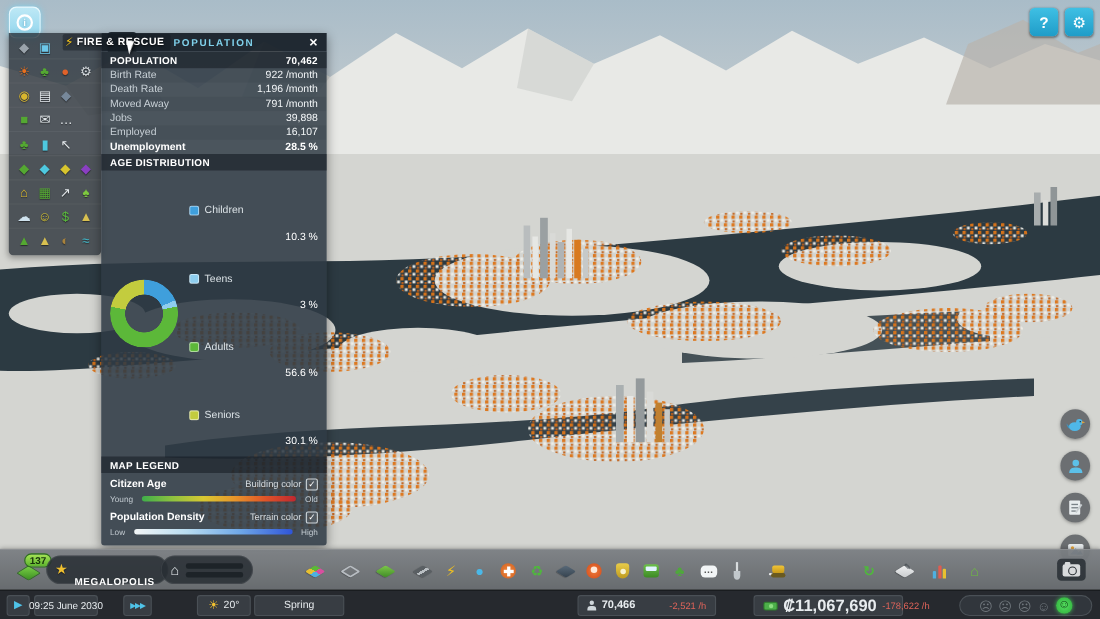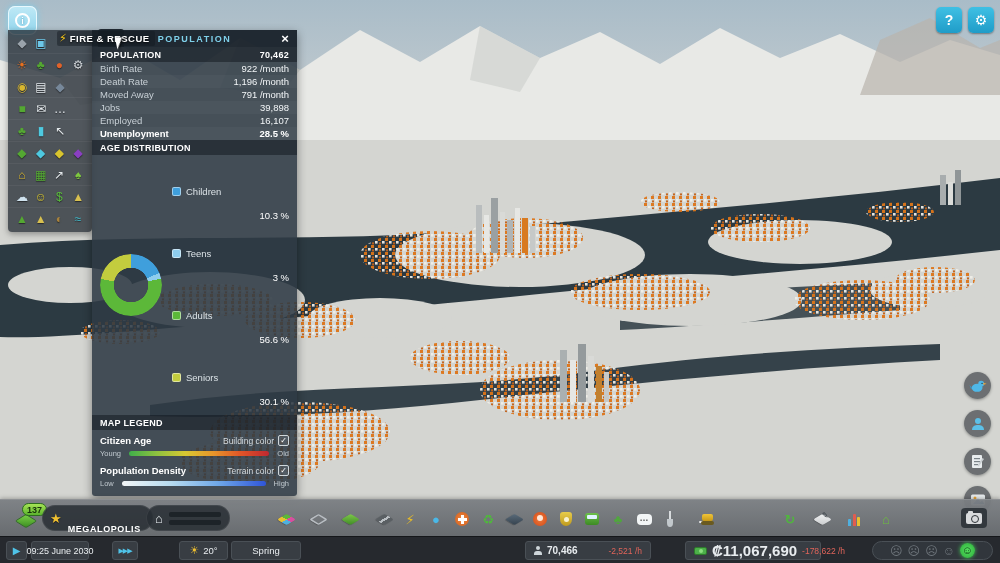--- a/index.html
+++ b/index.html
@@ -73,21 +73,21 @@
     mask:radial-gradient(circle, transparent 0 17px, #000 17.5px); }
   .age-legend { flex:1; display:flex; flex-direction:column; gap:3px; }
   .age-row { display:flex; align-items:center; gap:5px; }
   .swatch { width:9px; height:9px; border-radius:2px; border:1px solid rgba(255,255,255,.5); flex:none; }
   .age-label { flex:1; color:#dbe2e6; }
   .age-value { color:#fff;margin-top:48px; }
 
   .legend-block { padding:5px 8px 2px 8px; }
   .legend-head { display:flex; justify-content:space-between; align-items:center; margin-bottom:3px; }
   .legend-title { color:#fff; font-weight:bold; font-size:9.5px; }
-  .legend-toggle { display:flex; align-items:center; gap:4px; color:#d5dbdf; font-size:8.5px; }
+  .legend-toggle { display:flex; align-items:flex-start; gap:4px; color:#d5dbdf; font-size:8.5px; }
   .checkbox { width:11px; height:11px; border:1px solid #cfd6da; border-radius:2px;
     display:flex; align-items:center; justify-content:center; font-size:8px; color:#fff; background:rgba(255,255,255,.08); }
   .legend-bar-row { display:flex; align-items:center; gap:8px; color:#c2cad0; font-size:7.5px; }
   .legend-bar { flex:1; height:5px; border-radius:3px; }
 
   
   .float-btns { position:absolute; right:9px; top:372px; display:flex; flex-direction:column; gap:11px; z-index:15; }
   .float-btn { width:27px; height:27px; border-radius:50%; background:rgba(38,44,50,.6);
     display:flex; align-items:center; justify-content:center; box-shadow:0 1px 3px rgba(0,0,0,.35); }
   .float-btn svg { display:block; }
@@ -163,21 +163,21 @@
   
   .statusbar { position:absolute; left:0; right:0; bottom:0; height:27px; background:#26292e;
     border-top:1px solid #15171a; z-index:26; font-size:9.5px; color:#e8ecef; }
   .sb-pill { position:absolute; top:4px; height:19px; background:#383d43; border:1px solid #4a5056;
     border-radius:3px; display:flex; align-items:center; justify-content:center; padding:0 8px; white-space:nowrap; }
   .play-btn { left:6px; width:21px; padding:0; color:#4fc3e8; font-size:10px; }
   .date-pill { left:31px; width:58px; font-size:9px; }
   .speed-pill { left:112px; width:26px; padding:0; color:#4fc3e8; font-size:7px; letter-spacing:-1px; }
   .temp-pill { left:179px; width:49px; gap:4px; }
   .sun { color:#f0c030; font-size:11px; }
-  .season-pill { left:231px; width:70px; }
+  .season-pill { left:231px; width:82px; }
   .city-pill { left:353px; width:124px; font-size:10px; }
   .pop-pill { left:525px; width:126px; justify-content:flex-start; gap:5px; }
   .person-ic { width:8px; height:9px; position:relative; flex:none; }
   .person-ic::before { content:""; position:absolute; left:2px; top:0; width:4px; height:4px; border-radius:50%; background:#cfd6da; }
   .person-ic::after { content:""; position:absolute; left:0; bottom:0; width:8px; height:4.5px; border-radius:3px 3px 0 0; background:#cfd6da; }
   .pop-value { font-weight:bold; font-size:10px; }
   .delta { margin-left:auto; color:var(--negative,#e0645a); font-size:8.5px; }
   .money-pill { left:685px; width:136px; justify-content:flex-start; gap:5px; }
   .banknote { width:13px; height:8px; background:#4db04a; border-radius:2px; border:1px solid #2e7a2c; position:relative; flex:none; }
   .banknote::after { content:""; position:absolute; left:4px; top:1px; width:4px; height:4px; border-radius:50%; background:#8ade7e; }

